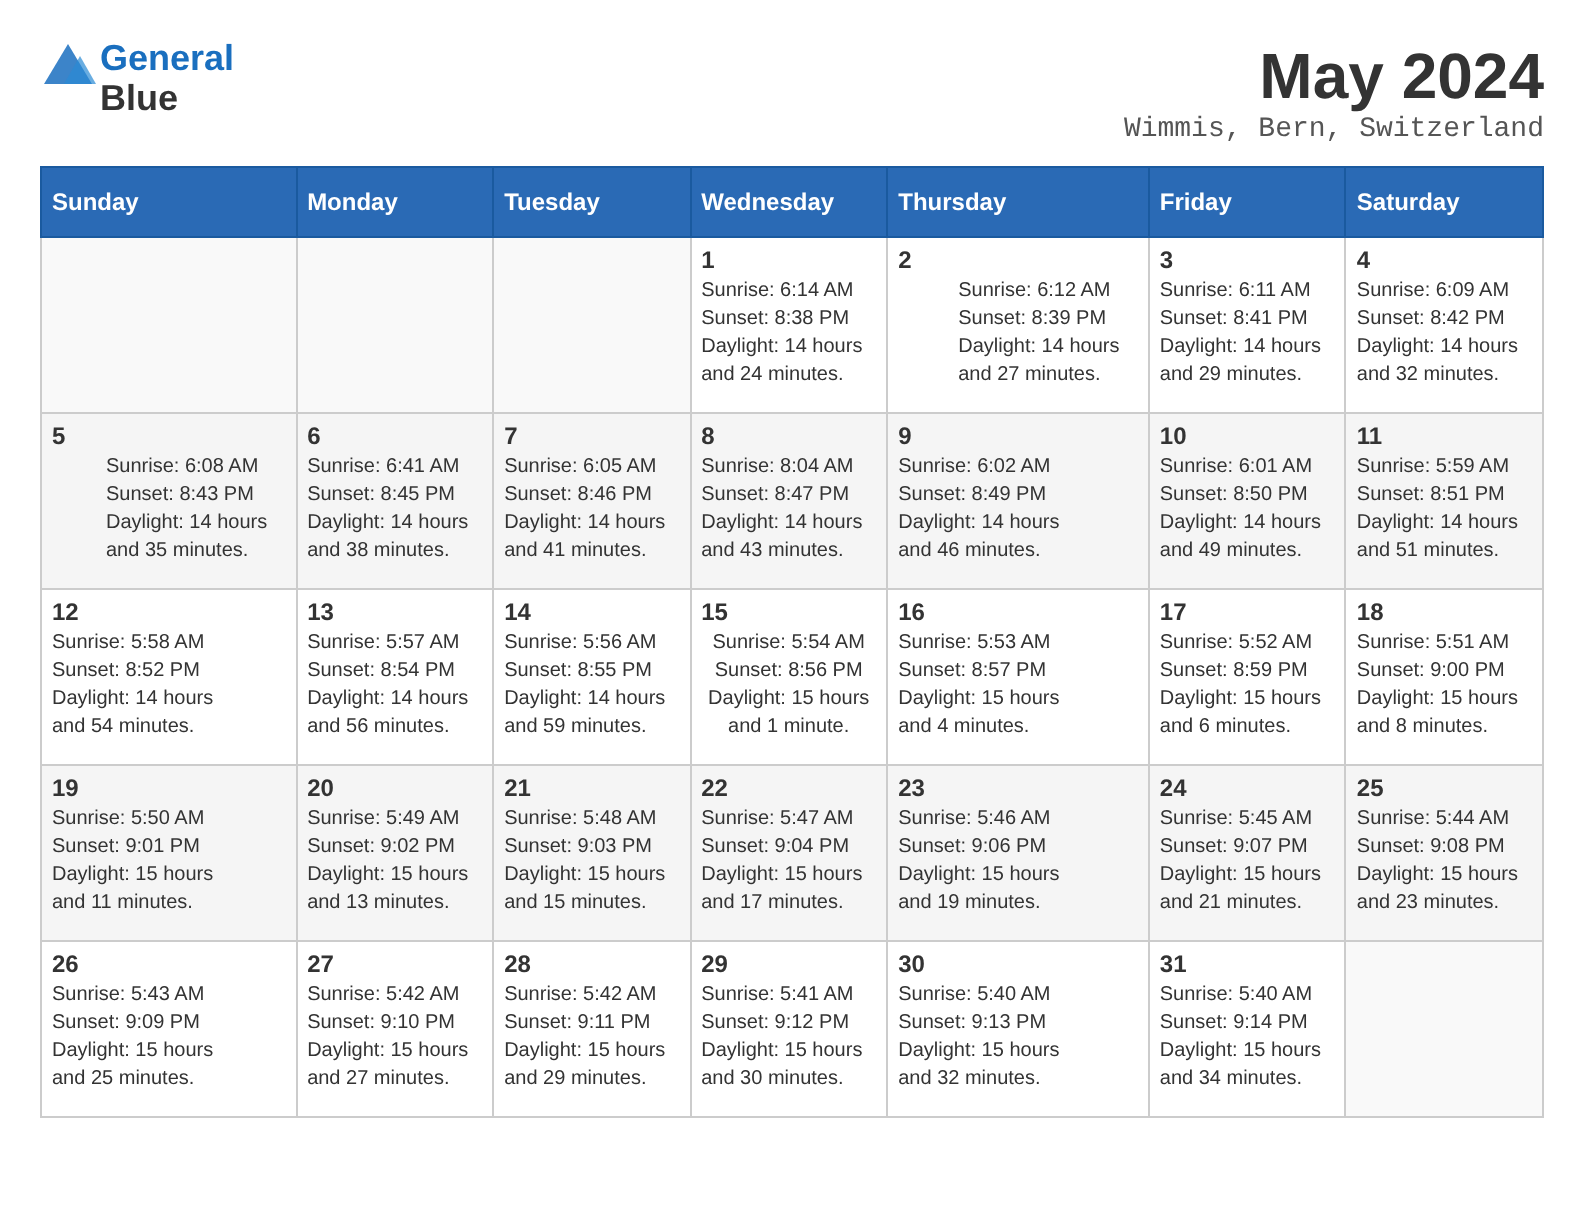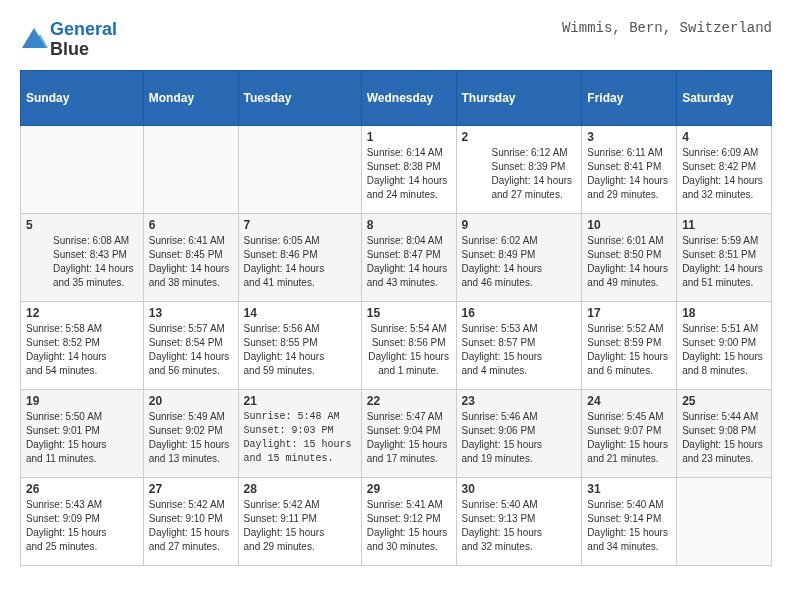--- a/index.html
+++ b/index.html
@@ -11,21 +11,20 @@
       padding: 20px;
     }
     .header {
       display: flex;
       justify-content: space-between;
       align-items: flex-start;
       margin-bottom: 10px;
     }
     .logo {
       display: flex;
-      align-items: center;
     }
     .logo-text {
       font-size: 18px;
       font-weight: bold;
       color: #333;
       line-height: 1.1;
     }
     .logo-text span {
       color: #1a6fbf;
     }
@@ -49,21 +48,21 @@
     }
     table {
       width: 100%;
       border-collapse: collapse;
       font-size: 11px;
     }
     thead tr th {
       background: #2a6ab5;
       color: #fff;
       text-align: left;
-      padding: 20px 5px;
+      padding: 10px 5px;
       font-size: 12px;
       font-weight: bold;
       border: 1px solid #1a5a9f;
     }
     tbody tr td {
       border: 1px solid #ccc;
       vertical-align: top;
       padding: 4px 5px;
       height: 88px;
       background: #fff;
@@ -94,20 +93,21 @@
     <svg class="logo-icon" viewBox="0 0 28 28">
       <polygon points="14,2 26,22 2,22" fill="#1a6fbf" opacity="0.85"></polygon>
       <polygon points="20,8 28,22 12,22" fill="#2a8ad4" opacity="0.7"></polygon>
     </svg>
     <div class="logo-text">
       <div><span>General</span></div>
       <div>Blue</div>
     </div>
   </div>
   <div class="title-block">
+    <div class="month-year">May 2024</div>
     <div class="location">Wimmis, Bern, Switzerland</div>
   </div>
 </div>
 
 <table>
   <thead>
     <tr>
     <th>Sunday</th>
         <th>Monday</th>
         <th>Tuesday</th>
@@ -263,21 +263,21 @@
         </td>
         <td>
           <span class="day-num">20</span>
           <div class="cell-text" style="white-space: pre-line;">Sunrise: 5:49 AM
 Sunset: 9:02 PM
 Daylight: 15 hours
 and 13 minutes.</div>
         </td>
         <td>
           <span class="day-num">21</span>
-          <div class="cell-text" style="white-space: pre-line; font-family: Liberation Mono, monospace;">Sunrise: 5:48 AM
+          <div class="cell-text" style="white-space: pre-line;">Sunrise: 5:48 AM
 Sunset: 9:03 PM
 Daylight: 15 hours
 and 15 minutes.</div>
         </td>
         <td>
           <span class="day-num">22</span>
           <div class="cell-text" style="white-space: pre-line;">Sunrise: 5:47 AM
 Sunset: 9:04 PM
 Daylight: 15 hours
 and 17 minutes.</div>

